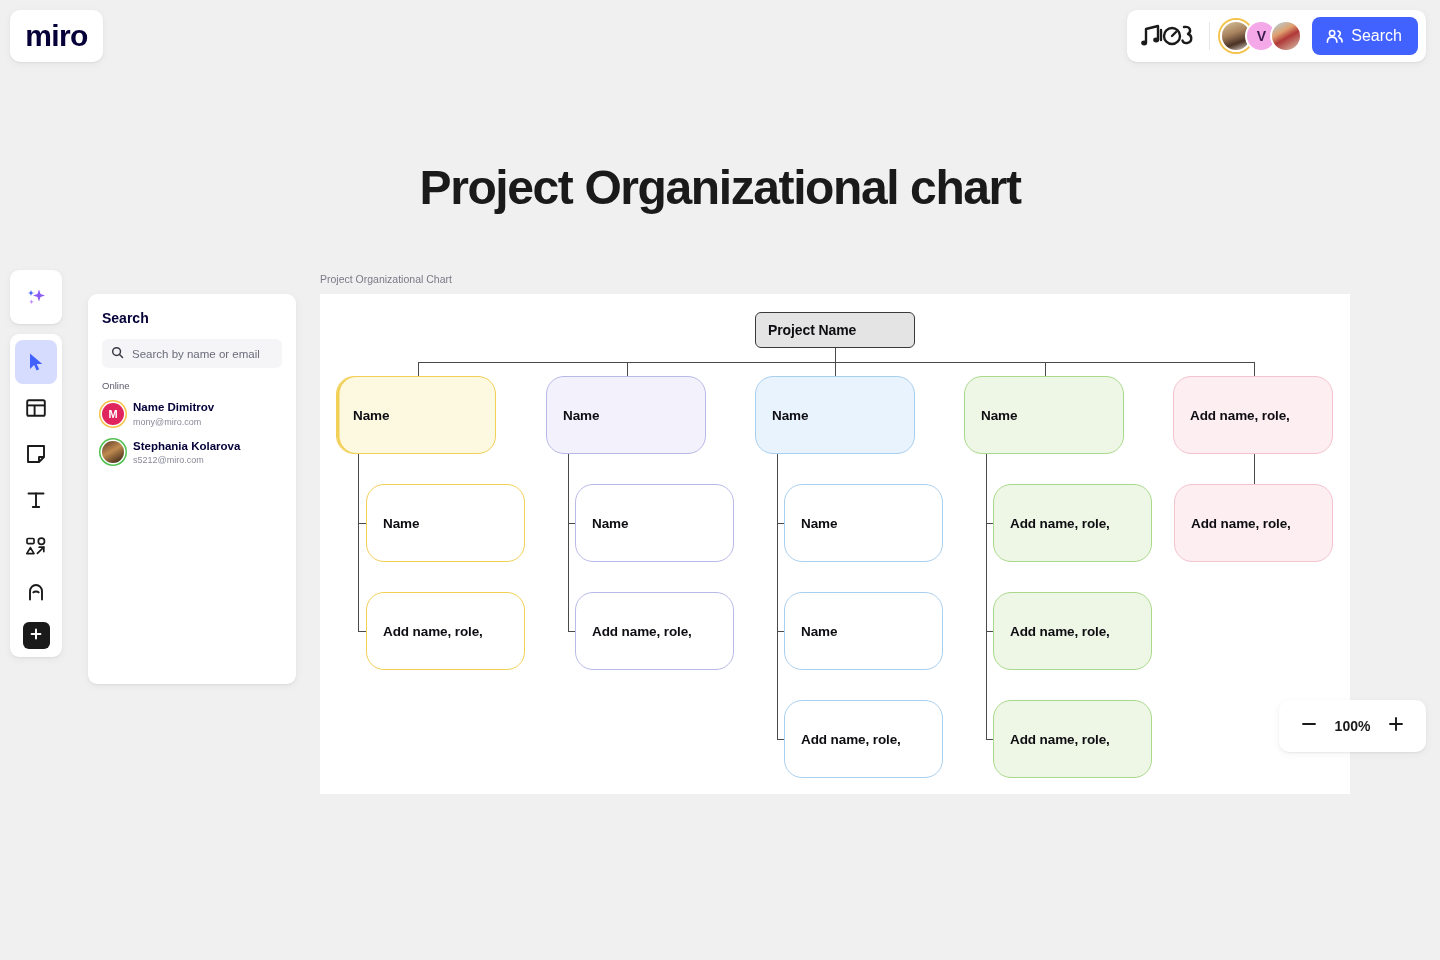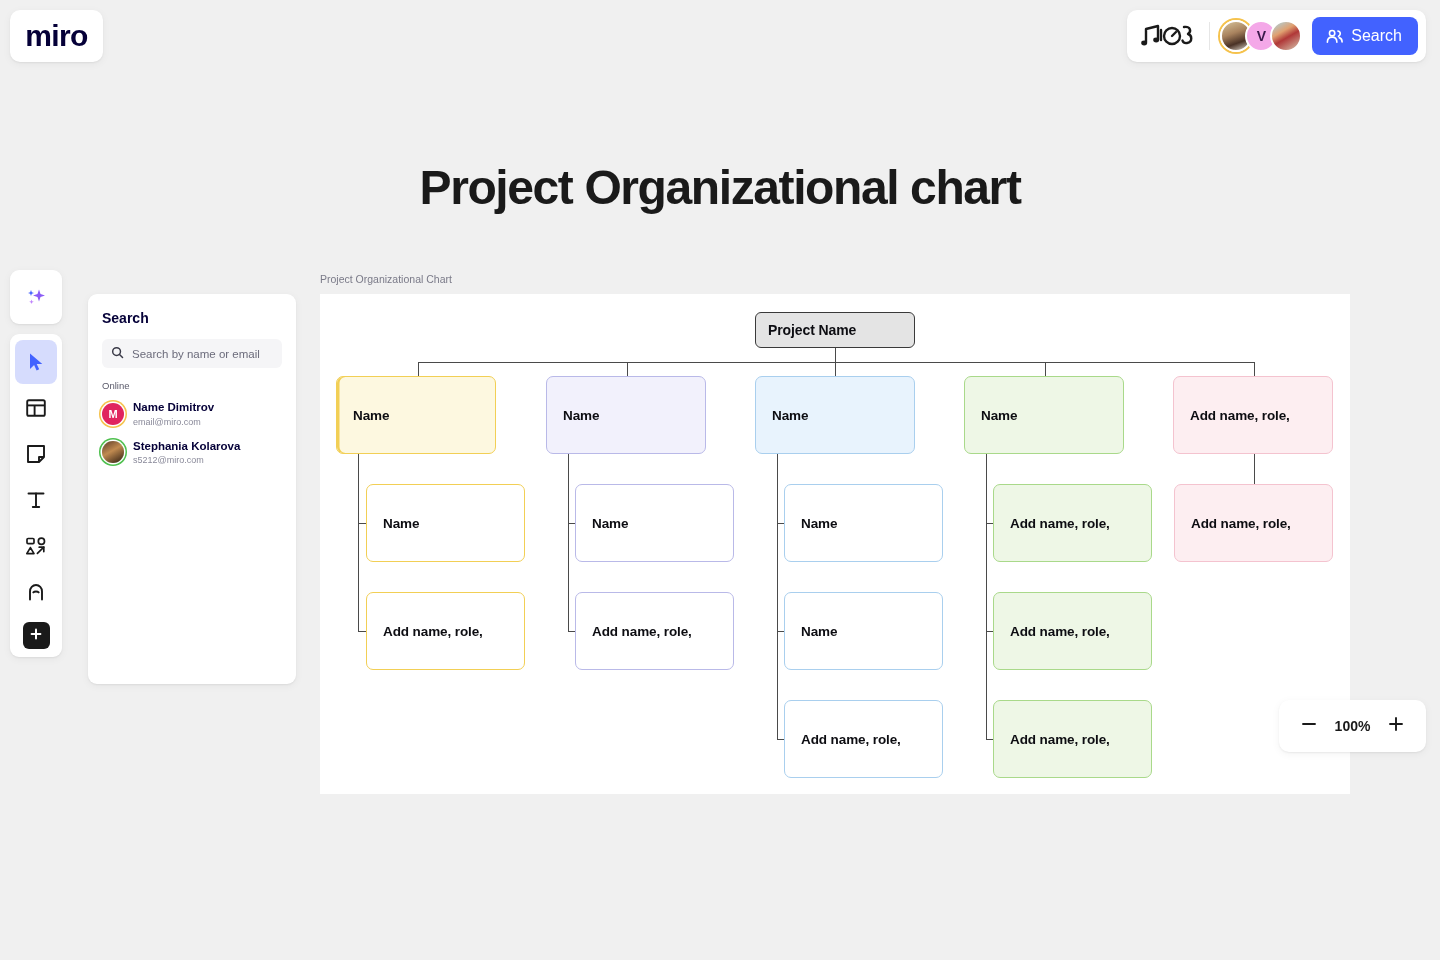--- a/index.html
+++ b/index.html
@@ -128,21 +128,21 @@
     position: absolute; left: 320px; top: 273px;
     font-size: 10.5px; color: #7a7a88;
   }
   .frame {
     position: absolute; left: 320px; top: 294px;
     width: 1030px; height: 500px; background: #fff;
   }
 
   
   .node {
-    position: absolute; border-radius: 7px;
+    position: absolute; border-radius: 18px;
     display: flex; align-items: center;
     padding-left: 16px; font-size: 13.5px; font-weight: 700;
     color: #0d0d12; letter-spacing: -0.1px; cursor: pointer;
     z-index: 3;
   }
   .node.root {
     background: #e4e4e4; border: 1.5px solid #3a3a3a;
     border-radius: 6px; font-size: 14px;
   }
   .edge { position: absolute; background: #4a4a4a; z-index: 1; }
@@ -301,21 +301,21 @@
     </div>
 
     <div class="online-label">Online</div>
 
     <div class="person">
       <div class="p-av red">
         <span>M</span>
       </div>
       <div>
         <div class="p-name">Name Dimitrov</div>
-        <div class="p-mail">email@miro.com</div>
+        <div class="p-mail">mony@miro.com</div>
       </div>
     </div>
 
     <div class="person">
       <div class="p-av img"></div>
       <div>
         <div class="p-name">Stephania Kolarova</div>
         <div class="p-mail">s5212@miro.com</div>
       </div>
     </div>

